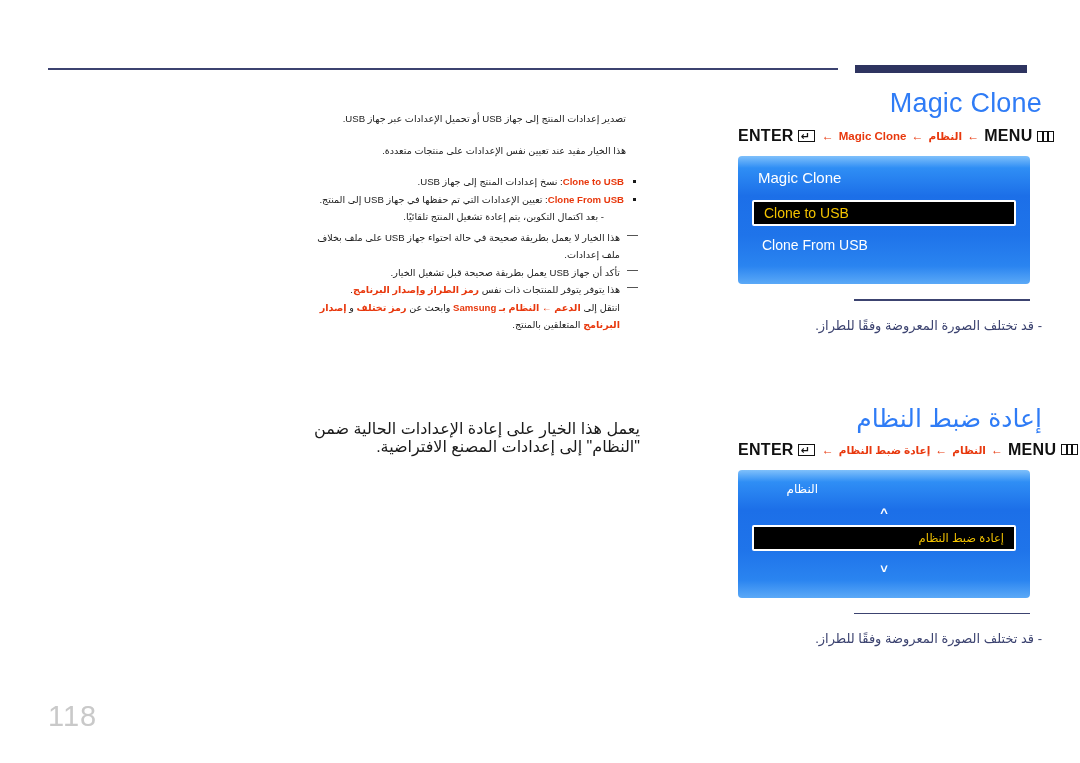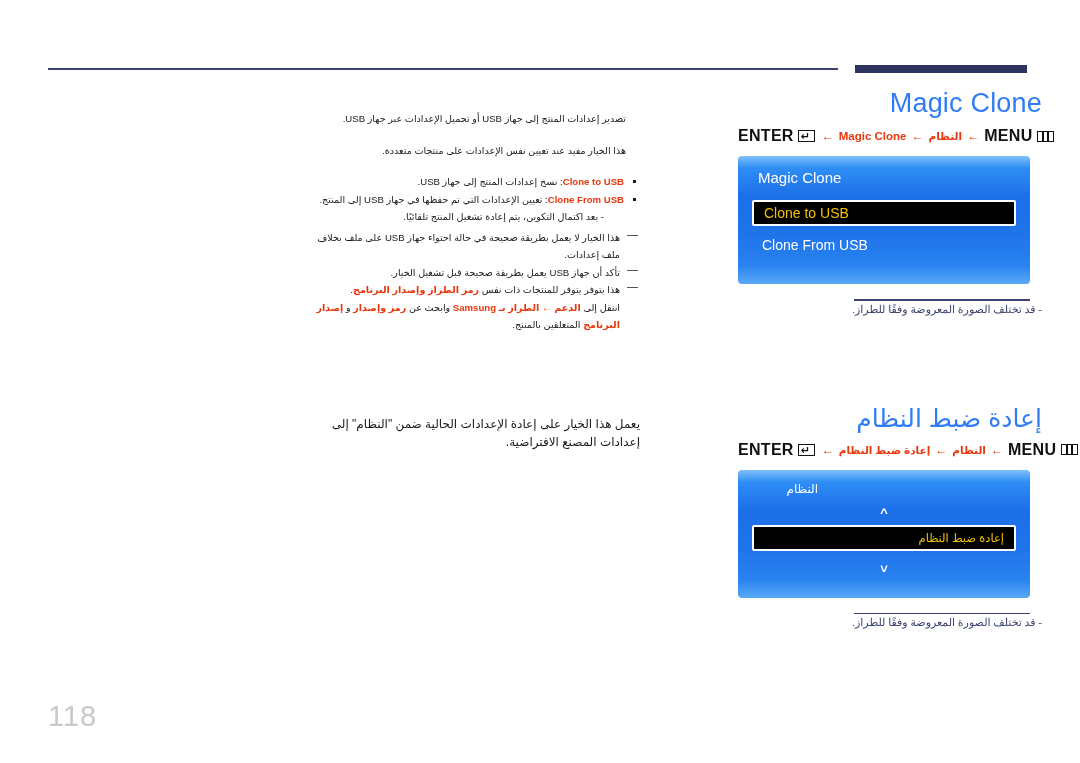--- a/index.html
+++ b/index.html
@@ -230,27 +230,26 @@
 
   
   .cap-rule {
     margin-top: 15px;
     margin-left: 116px;
     width: 176px;
     height: 1.5px;
     background: #3c4370;
   }
   .cap-text {
-    margin-top: 2px;
-    text-align: right;
-    font-size: 11px;
+    margin-top: 17px;
+    text-align: right;
+    font-size: 13px;
     color: #3c4370;
     direction: rtl;
     unicode-bidi: embed;
-    font-family: Liberation Serif, serif;
   }
 
   
   .left-col {
     position: absolute;
     right: 440px;
     top: 96px;
     width: 332px;
     direction: rtl;
     text-align: right;
@@ -315,21 +314,21 @@
   }
 
   .left-col-2 {
     position: absolute;
     right: 440px;
     top: 404px;
     width: 332px;
     direction: rtl;
     text-align: right;
     color: #1a1a1a;
-    font-size: 12px;
+    font-size: 16px;
     line-height: 17.5px;
   }
 
   
   .page-num {
     position: absolute;
     left: 48px;
     top: 700px;
     font-size: 29px;
     color: #c9c9c9;
@@ -360,21 +359,21 @@
 
   <ul class="notes">
     <li>هذا الخيار لا يعمل بطريقة صحيحة في حالة احتواء جهاز USB على ملف بخلاف ملف إعدادات.</li>
     <li>تأكد أن جهاز USB يعمل بطريقة صحيحة قبل تشغيل الخيار.</li>
     <li>
       <span>هذا يتوفر يتوفر للمنتجات ذات نفس </span><span class="kw-red">رمز الطراز وإصدار البرنامج</span><span>.</span>
     </li>
   </ul>
 
   <div class="indent-sub">
-    <span>انتقل إلى </span><span class="kw-red">الدعم</span><span class="kw-red"> ← </span><span class="kw-red">الطراز بـ Samsung</span><span> وابحث عن </span><span class="kw-red">رمز وإصدار</span><span> و </span><span class="kw-red">إصدار البرنامج</span><span> المتعلقين بالمنتج.</span>
+    <span>انتقل إلى </span><span class="kw-red">الدعم</span><span class="kw-red"> ← </span><span class="kw-red">النظام بـ Samsung</span><span> وابحث عن </span><span class="kw-red">رمز تختلف</span><span> و </span><span class="kw-red">إصدار البرنامج</span><span> المتعلقين بالمنتج.</span>
   </div>
 </div>
 
 <div class="left-col-2">
   <p class="para">يعمل هذا الخيار على إعادة الإعدادات الحالية ضمن "النظام" إلى إعدادات المصنع الافتراضية.</p>
 </div>
 
 <div class="right-col" style="top:88px;">
 
   <div class="section-title">Magic Clone</div>

